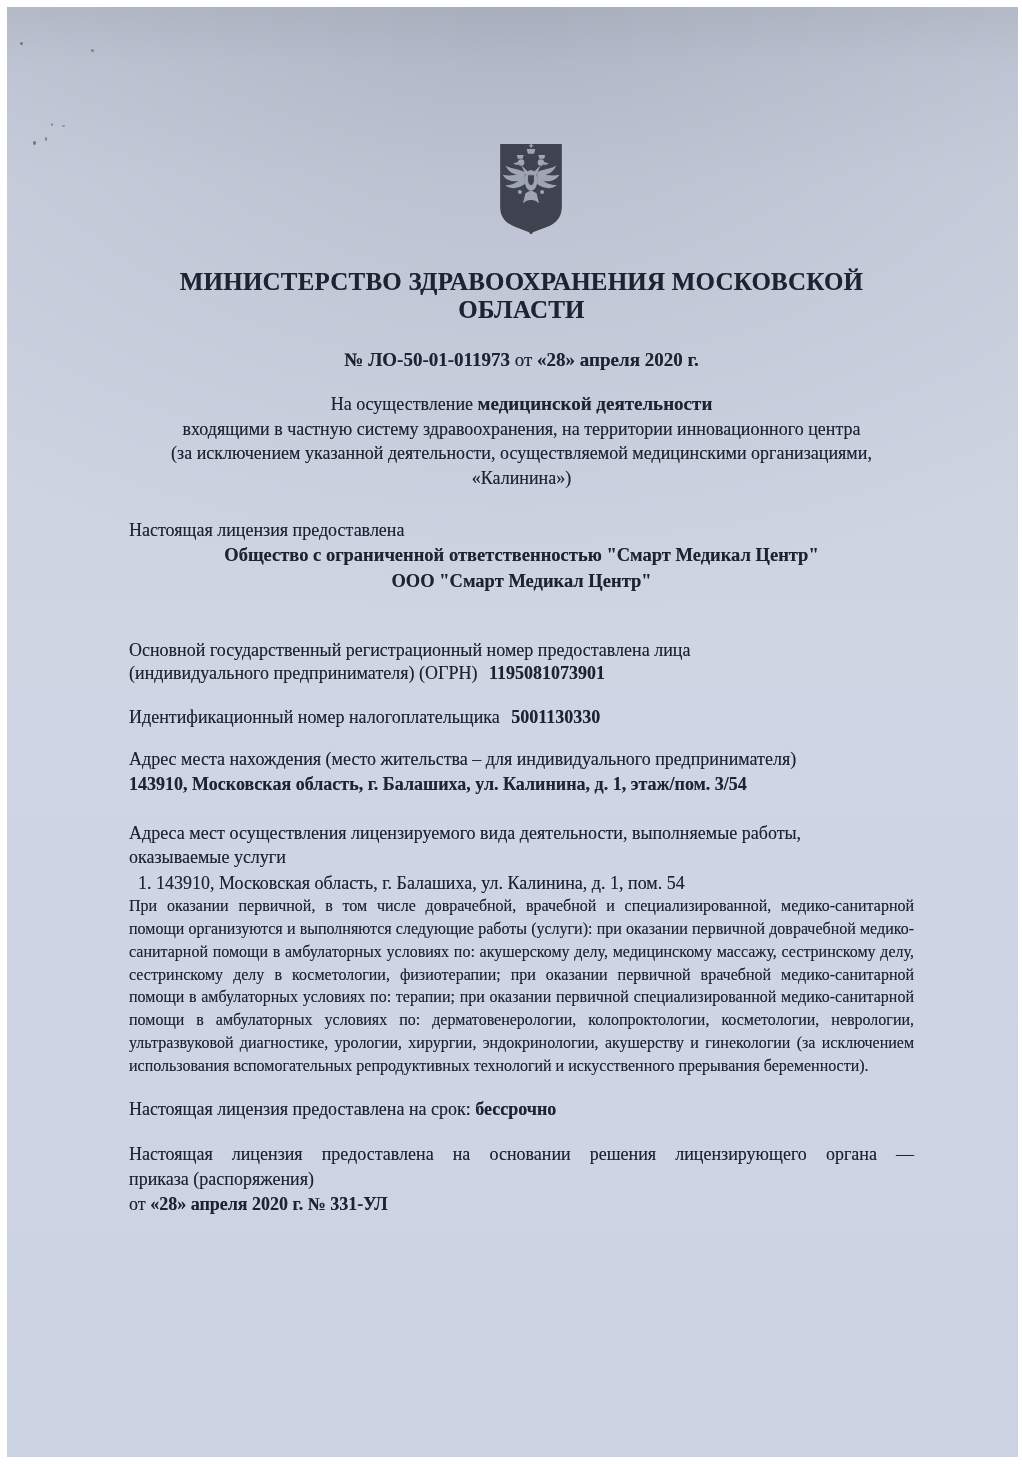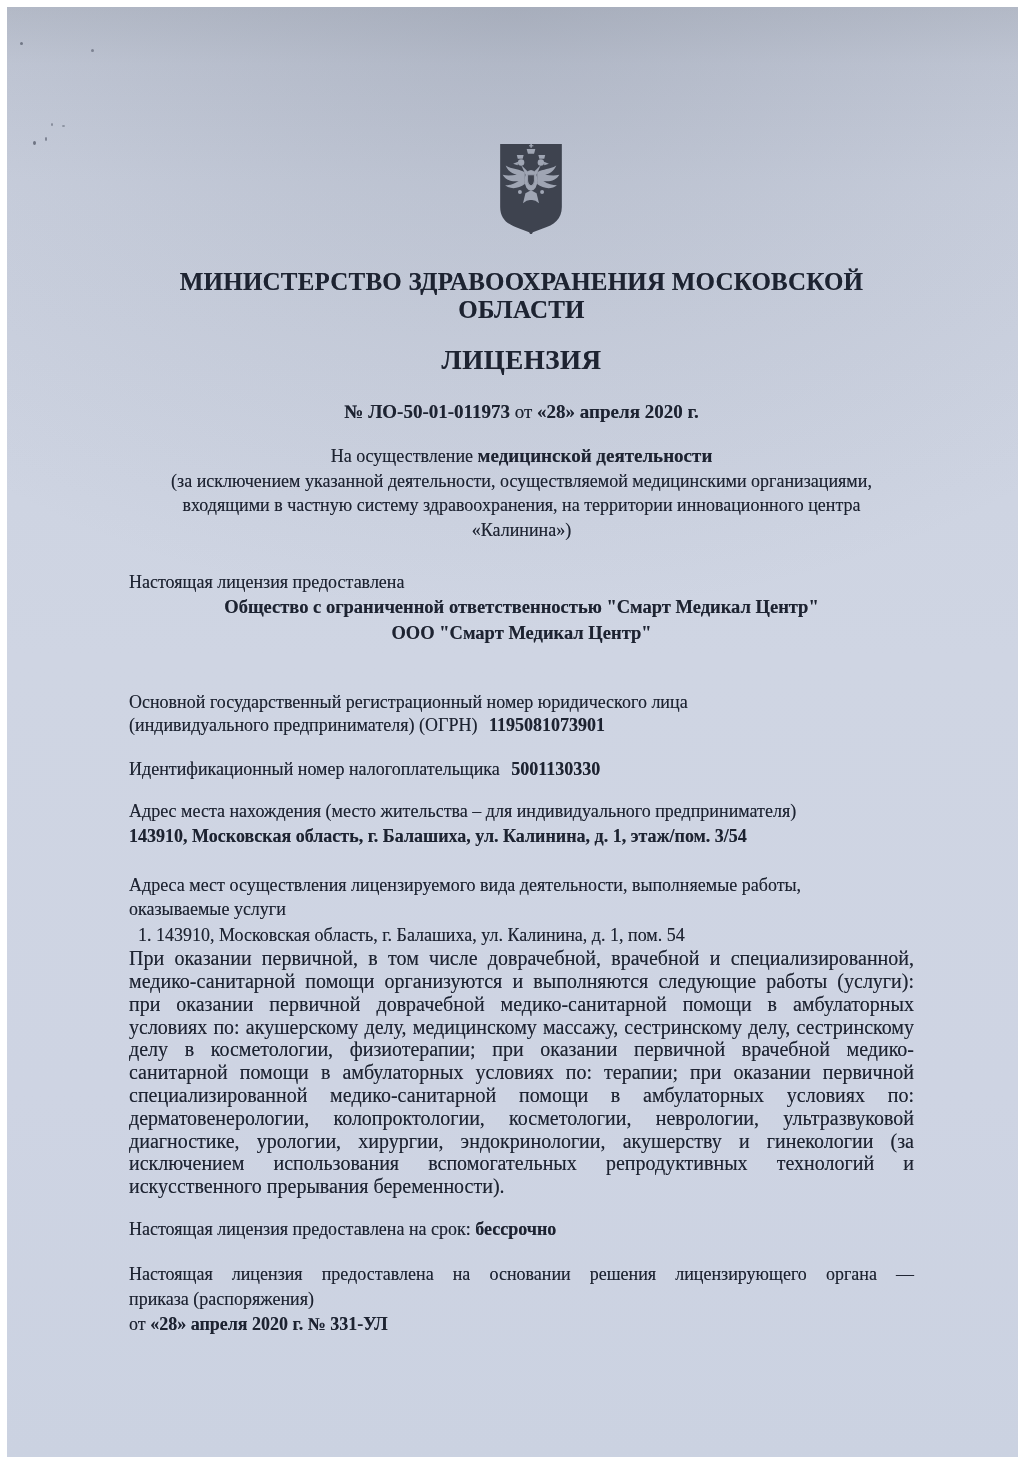--- a/index.html
+++ b/index.html
@@ -45,21 +45,21 @@
   .activity-block .b { font-weight: bold; font-size: 19px; margin-top: 20px; }
   .grantee-intro { margin-top: 30px; font-size: 18px; }
   .grantee-names { margin-top: 2px; text-align: center; font-weight: bold; font-size: 18.5px; line-height: 25.5px; }
   .ogrn-block { margin-top: 45px; font-size: 18px; line-height: 22.5px; }
   .inn-line { margin-top: 23px; font-size: 18px; }
   .value-b { font-weight: bold; margin-left: 7px; }
   .location-block { margin-top: 19px; font-size: 18px; line-height: 24.5px; }
   .location-block .addr-b { font-weight: bold; }
   .addr-label { margin-top: 25px; font-size: 18px; line-height: 24px; }
   .item-line { margin-top: 3px; padding-left: 9px; font-size: 18px; line-height: 22.8px; }
-  .works-par { margin-top: 0; font-size: 20px; line-height: 22.8px; text-align: justify; }
+  .works-par { margin-top: 0; font-size: 16px; line-height: 22.8px; text-align: justify; }
   .term-line { margin-top: 21px; font-size: 18px; }
   .term-line .b { font-weight: bold; }
   .basis-block { margin-top: 22px; font-size: 18px; line-height: 25px; }
   .justify-last { text-align: justify; text-align-last: justify; }
   .order-line { font-size: 18px; line-height: 25px; margin-top: 0; }
   .order-line .b { font-weight: bold; }
   .speck { position: absolute; border-radius: 50%; background: #4a5060; }
 </style>
 </head>
 <body>
@@ -96,47 +96,46 @@
           <path d="M51 82 L60 77 L69 82 L73 98 Q66 92 60 93 Q54 92 47 98 Z"></path>
           <circle cx="42" cy="80" r="3.2"></circle>
           <circle cx="78" cy="80" r="3.2"></circle>
         </g>
         <path d="M54.5 52 h11 v10 q0 5.5 -5.5 8 q-5.5 -2.5 -5.5 -8 z" fill="#3e434f" stroke="#9fa5b3" stroke-width="1.4"></path>
       </svg>
     </div>
 
     <div class="ministry">МИНИСТЕРСТВО ЗДРАВООХРАНЕНИЯ МОСКОВСКОЙ ОБЛАСТИ</div>
 
-    <div class="license-title">ЛИЦЕНЗИЯ</div>
 
     <div class="number-line">
       <span class="b">№ ЛО-50-01-011973</span>
       <span>от</span>
       <span class="b">«28» апреля 2020 г.</span>
     </div>
 
     <div class="activity-block">
       <div>
         <span>На осуществление</span>
         <span class="b">медицинской деятельности</span>
       </div>
+      <div>входящими в частную систему здравоохранения, на территории инновационного центра</div>
       <div>(за исключением указанной деятельности, осуществляемой медицинскими организациями,</div>
-      <div>входящими в частную систему здравоохранения, на территории инновационного центра</div>
       <div>«Калинина»)</div>
     </div>
 
     <div class="grantee-intro">Настоящая лицензия предоставлена</div>
 
     <div class="grantee-names">
       <div>Общество с ограниченной ответственностью "Смарт Медикал Центр"</div>
       <div>ООО "Смарт Медикал Центр"</div>
     </div>
 
     <div class="ogrn-block">
-      <div>Основной государственный регистрационный номер юридического лица</div>
+      <div>Основной государственный регистрационный номер предоставлена лица</div>
       <div>
         <span>(индивидуального предпринимателя) (ОГРН)</span>
         <span class="value-b">1195081073901</span>
       </div>
     </div>
 
     <div class="inn-line">
       <span>Идентификационный номер налогоплательщика</span>
       <span class="value-b">5001130330</span>
     </div>

